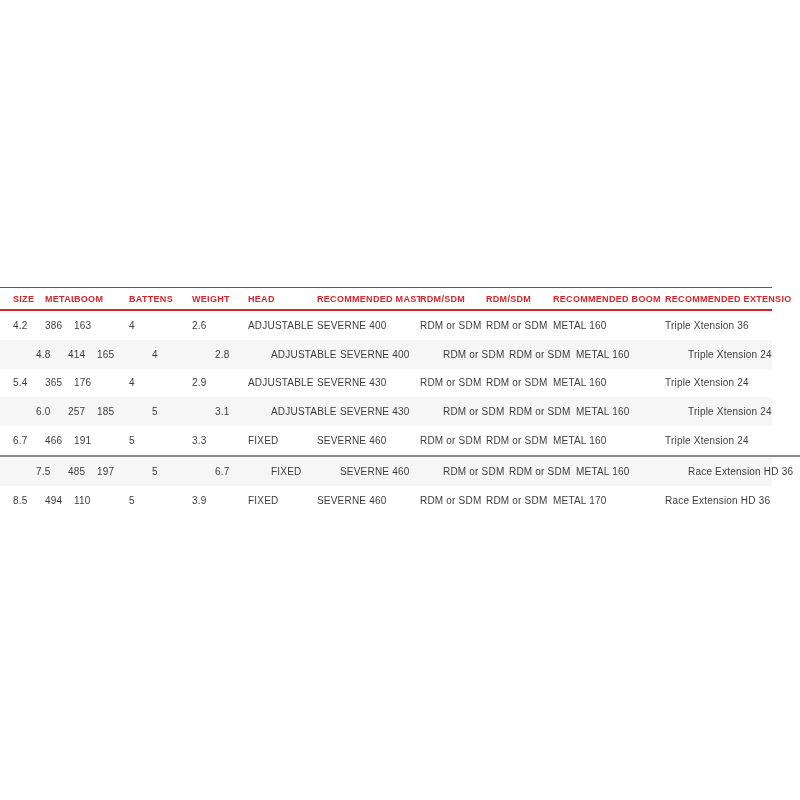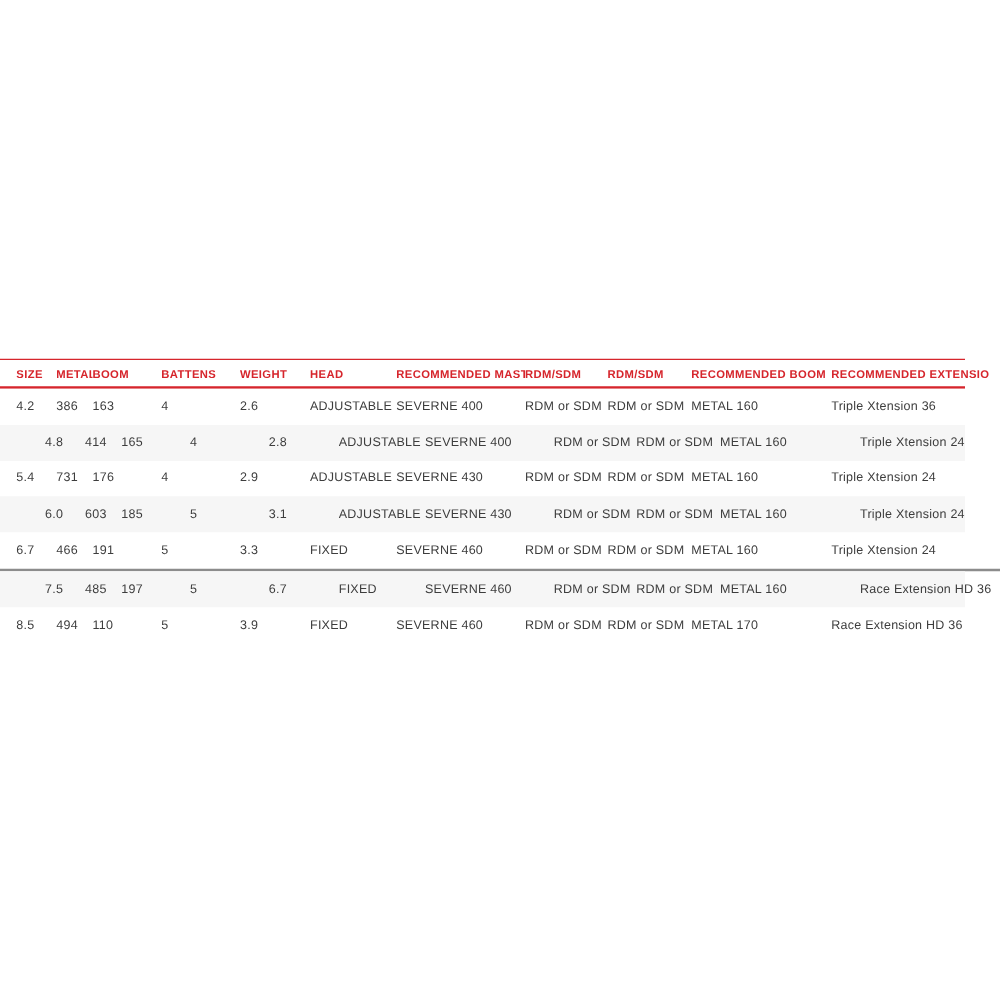--- a/index.html
+++ b/index.html
@@ -95,34 +95,34 @@
         <div class="td">2.8</div>
         <div class="td">ADJUSTABLE</div>
         <div class="td">SEVERNE 400</div>
         <div class="td">RDM or SDM</div>
         <div class="td">RDM or SDM</div>
         <div class="td">METAL 160</div>
         <div class="td">Triple Xtension 24</div>
       </div>
       <div class="tr">
         <div class="td">5.4</div>
-        <div class="td">731</div>
+        <div class="td">365</div>
         <div class="td">176</div>
         <div class="td">4</div>
         <div class="td">2.9</div>
         <div class="td">ADJUSTABLE</div>
         <div class="td">SEVERNE 430</div>
         <div class="td">RDM or SDM</div>
         <div class="td">RDM or SDM</div>
         <div class="td">METAL 160</div>
         <div class="td">Triple Xtension 24</div>
       </div>
       <div class="tr alt">
         <div class="td">6.0</div>
-        <div class="td">603</div>
+        <div class="td">257</div>
         <div class="td">185</div>
         <div class="td">5</div>
         <div class="td">3.1</div>
         <div class="td">ADJUSTABLE</div>
         <div class="td">SEVERNE 430</div>
         <div class="td">RDM or SDM</div>
         <div class="td">RDM or SDM</div>
         <div class="td">METAL 160</div>
         <div class="td">Triple Xtension 24</div>
       </div>

